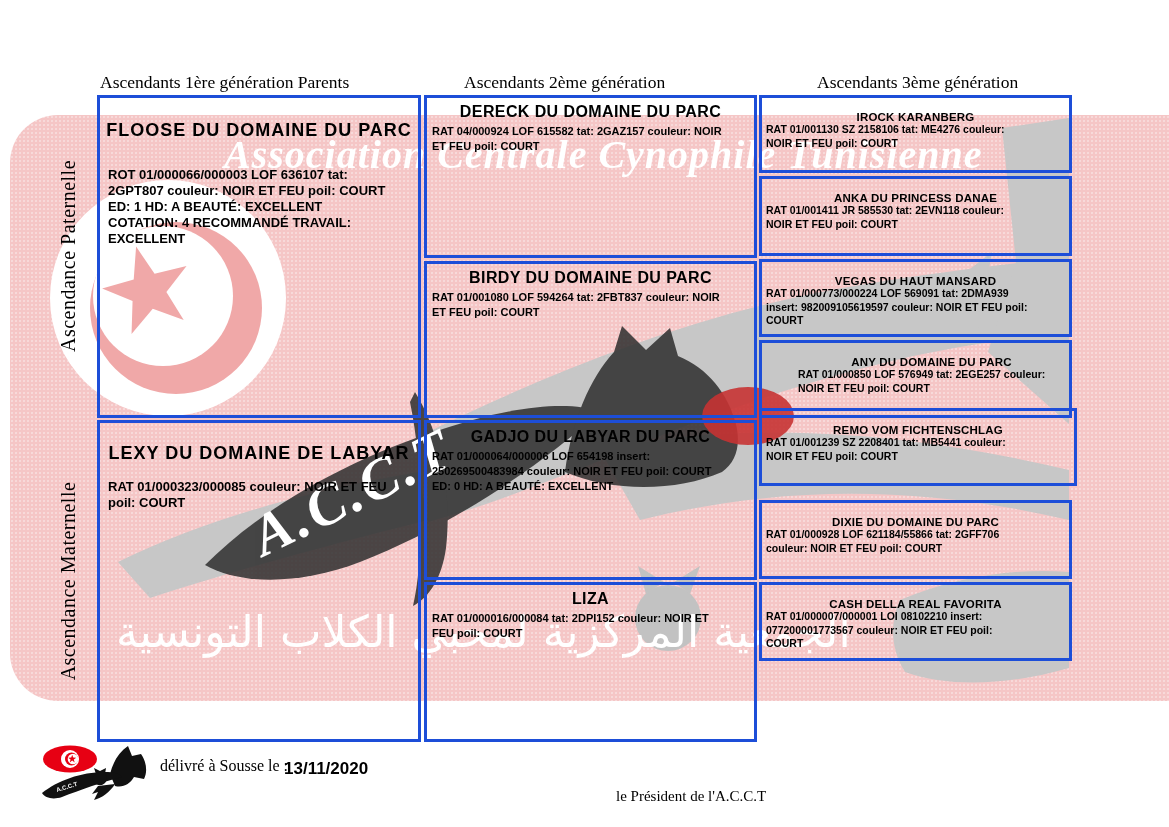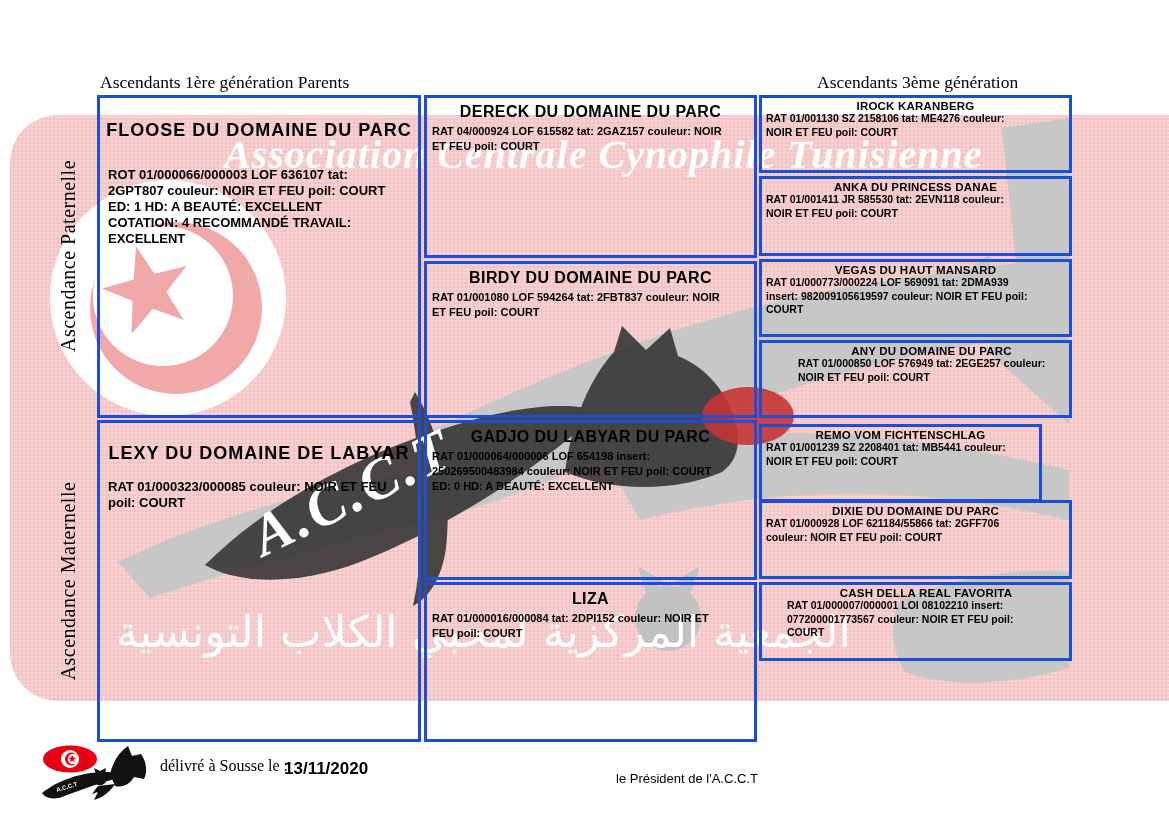--- a/index.html
+++ b/index.html
@@ -31,30 +31,30 @@
   
   .pbox{position:absolute;z-index:3;box-sizing:border-box;border:3px solid #1d4ed8;}
   .ptitle{text-align:center;font-weight:bold;letter-spacing:.4px;}
   .pdetails{font-weight:bold;white-space:pre-line;text-align:left;}
   .g1 .ptitle{font-size:18px;margin-top:22px;letter-spacing:1px;}
   .g1 .pdetails{font-size:13px;line-height:16px;margin:26px 6px 0 8px;}
   .g1-lexy .ptitle{margin-top:20px;}
   .g1-lexy .pdetails{margin-top:15px;}
   .g2 .ptitle{font-size:16px;margin-top:5px;}
   .g2 .pdetails{font-size:11px;line-height:15px;margin:3px 5px 0 5px;}
-  .g3 .ptitle{font-size:11.5px;margin-top:2px;letter-spacing:.2px;}
+  .g3 .ptitle{font-size:11.5px;margin-top:13px;letter-spacing:.2px;}
   .g3 .pdetails{font-size:10.5px;line-height:13.5px;margin:0 3px 0 4px;}
 
   
   .footer-logo{position:absolute;left:40px;top:744px;width:125px;height:64px;z-index:3;}
   .footer-issued-label{position:absolute;left:160px;top:757px;z-index:3;
                        font-family:"Liberation Serif",serif;font-size:16px;}
   .footer-date{position:absolute;left:284px;top:759px;z-index:3;font-weight:bold;font-size:17px;}
-  .footer-president{position:absolute;left:616px;top:771px;z-index:3;
-                    font-family:Liberation Sans, sans-serif;font-size:13px;}
+  .footer-president{position:absolute;left:616px;top:788px;z-index:3;
+                    font-family:Liberation Serif, serif;font-size:15px;}
 </style>
 </head>
 <body>
 
 <div class="page">
 
   <div class="pink-bg"></div>
 
   <svg class="wm-svg" viewBox="0 0 1169 827">
 
@@ -86,20 +86,21 @@
       <path d="M 415 392 C 442 436 452 494 446 548 C 442 577 430 597 413 606 C 424 560 424 470 410 402 Z"></path>
     </g>
     <ellipse cx="748" cy="416" rx="46" ry="29" fill="#c63333" opacity="0.9"></ellipse>
   </svg>
 
   <div class="wm-assoc">Association Centrale Cynophile Tunisienne</div>
   <div class="wm-acct">A.C.C.T</div>
   <div class="wm-arabic">الجمعية المركزية لمحبي الكلاب التونسية</div>
 
   <div class="col-header" style="left:100px;">Ascendants 1ère génération  Parents</div>
+  <div class="col-header" style="left:464px;">Ascendants 2ème génération</div>
   <div class="col-header" style="left:817px;">Ascendants 3ème génération</div>
 
   <div class="side-label" style="left:68px;top:256px;">Ascendance Paternelle</div>
   <div class="side-label" style="left:68px;top:581px;">Ascendance Maternelle</div>
 
   <div class="pbox g1" style="left:97px;top:95px;width:324px;height:323px;">
     <div class="ptitle">FLOOSE DU DOMAINE DU PARC</div>
     <div class="pdetails">ROT 01/000066/000003 LOF 636107 tat:
 2GPT807 couleur: NOIR ET FEU poil: COURT
 ED: 1  HD: A BEAUTÉ: EXCELLENT
@@ -148,31 +149,31 @@
     <div class="ptitle">VEGAS DU HAUT MANSARD</div>
     <div class="pdetails">RAT 01/000773/000224 LOF 569091 tat: 2DMA939
 insert: 982009105619597 couleur: NOIR ET FEU poil:
 COURT</div>
   </div>
   <div class="pbox g3" style="left:759px;top:340px;width:313px;height:78px;padding-left:32px;">
     <div class="ptitle">ANY DU DOMAINE DU PARC</div>
     <div class="pdetails">RAT 01/000850 LOF 576949 tat: 2EGE257 couleur:
 NOIR ET FEU poil: COURT</div>
   </div>
-  <div class="pbox g3" style="left:759px;top:424px;width:283px;height:78px;">
+  <div class="pbox g3" style="left:759px;top:408px;width:318px;height:78px;">
     <div class="ptitle">REMO VOM FICHTENSCHLAG</div>
     <div class="pdetails">RAT 01/001239 SZ 2208401 tat: MB5441 couleur:
 NOIR ET FEU poil: COURT</div>
   </div>
   <div class="pbox g3" style="left:759px;top:500px;width:313px;height:79px;">
     <div class="ptitle">DIXIE DU DOMAINE DU PARC</div>
     <div class="pdetails">RAT 01/000928 LOF 621184/55866 tat: 2GFF706
 couleur: NOIR ET FEU poil: COURT</div>
   </div>
-  <div class="pbox g3" style="left:759px;top:582px;width:313px;height:79px;padding-left:21px;">
+  <div class="pbox g3" style="left:759px;top:582px;width:313px;height:79px;">
     <div class="ptitle">CASH DELLA REAL FAVORITA</div>
     <div class="pdetails">RAT 01/000007/000001 LOI 08102210 insert:
 077200001773567 couleur: NOIR ET FEU poil:
 COURT</div>
   </div>
 
   <svg class="footer-logo" viewBox="0 0 125 64">
     <ellipse cx="30" cy="15" rx="27" ry="13.5" fill="#e70013"></ellipse>
     <circle cx="30" cy="15" r="9" fill="#ffffff"></circle>
     <circle cx="31.5" cy="15" r="6.5" fill="#e70013"></circle>

